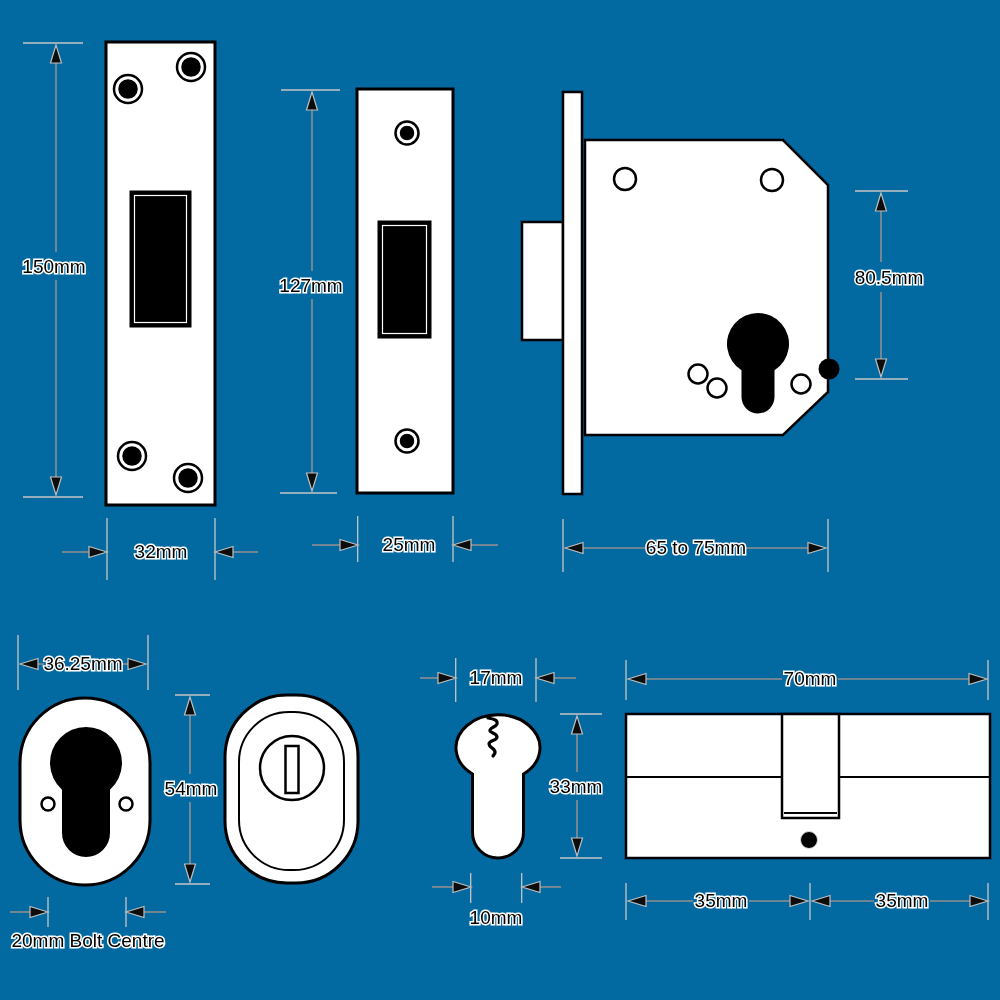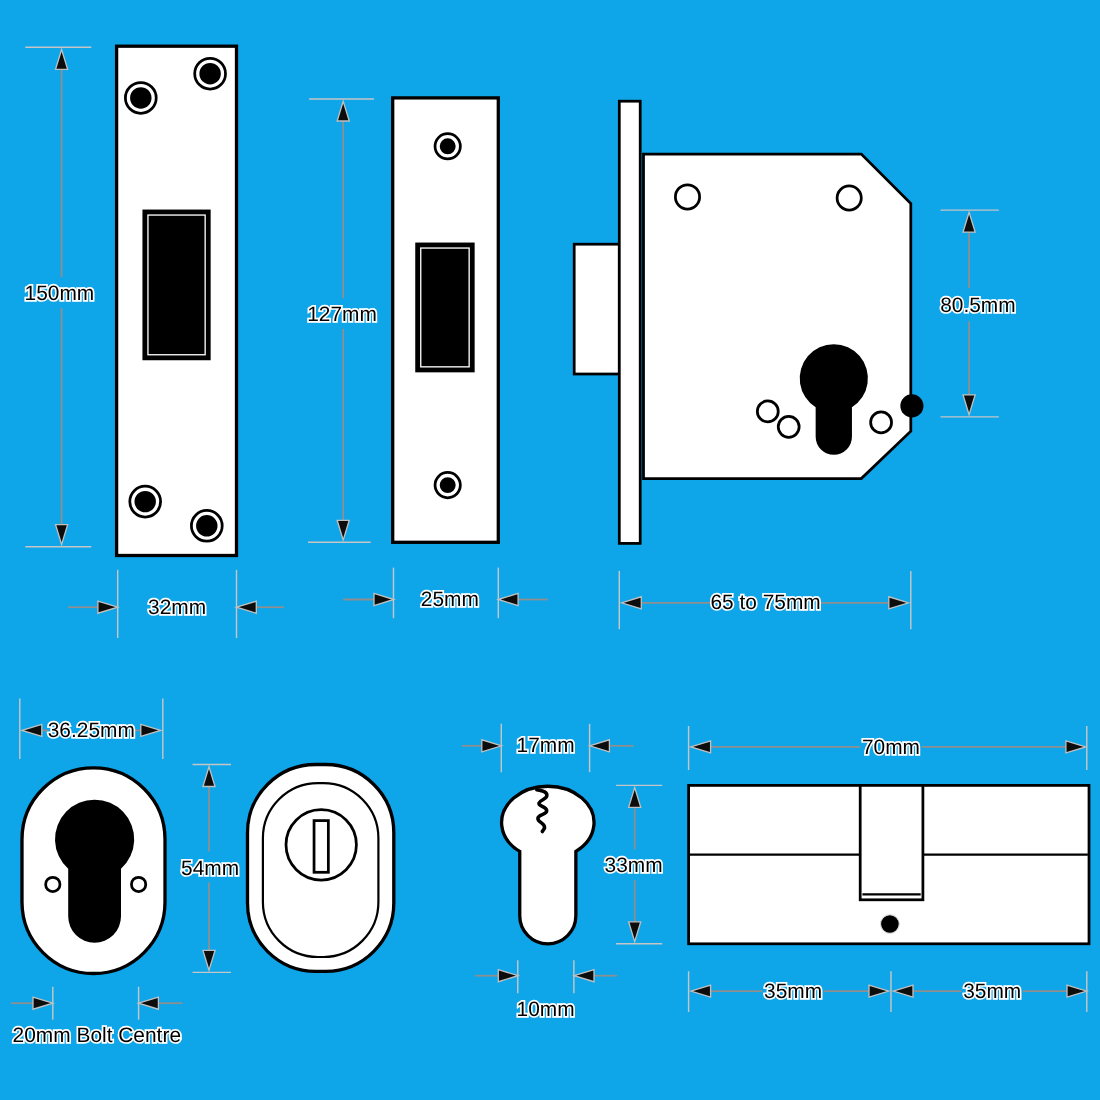--- a/index.html
+++ b/index.html
@@ -1,16 +1,16 @@
 <!DOCTYPE html>
 <html><head>
 <meta charset="utf-8">
 <style>
   html,body{margin:0;padding:0;background:#000;}
-  .stage{width:1000px;height:1000px;background:#0ea5e9;position:relative;overflow:hidden;}
+  .stage{width:1000px;height:1000px;background:#0369a1;position:relative;overflow:hidden;}
   svg{display:block;}
   text{font-family:"Liberation Sans","DejaVu Sans",sans-serif;font-size:19px;
        fill:#000;stroke:#fff;stroke-width:3px;paint-order:stroke fill;
        text-anchor:middle;}
   .ext{stroke:#c6c6c6;stroke-width:1.3;}
   .dim{stroke:#8f8f8f;stroke-width:1.6;}
   .arr{fill:#0d0d0d;stroke:#c0c0c0;stroke-width:1.2;}
   .shape{fill:#fff;stroke:#000;stroke-width:3;}
   .shape2{fill:#fff;stroke:#000;stroke-width:2.5;}
   .hole-ring{fill:#fff;stroke:#000;stroke-width:2.5;}

